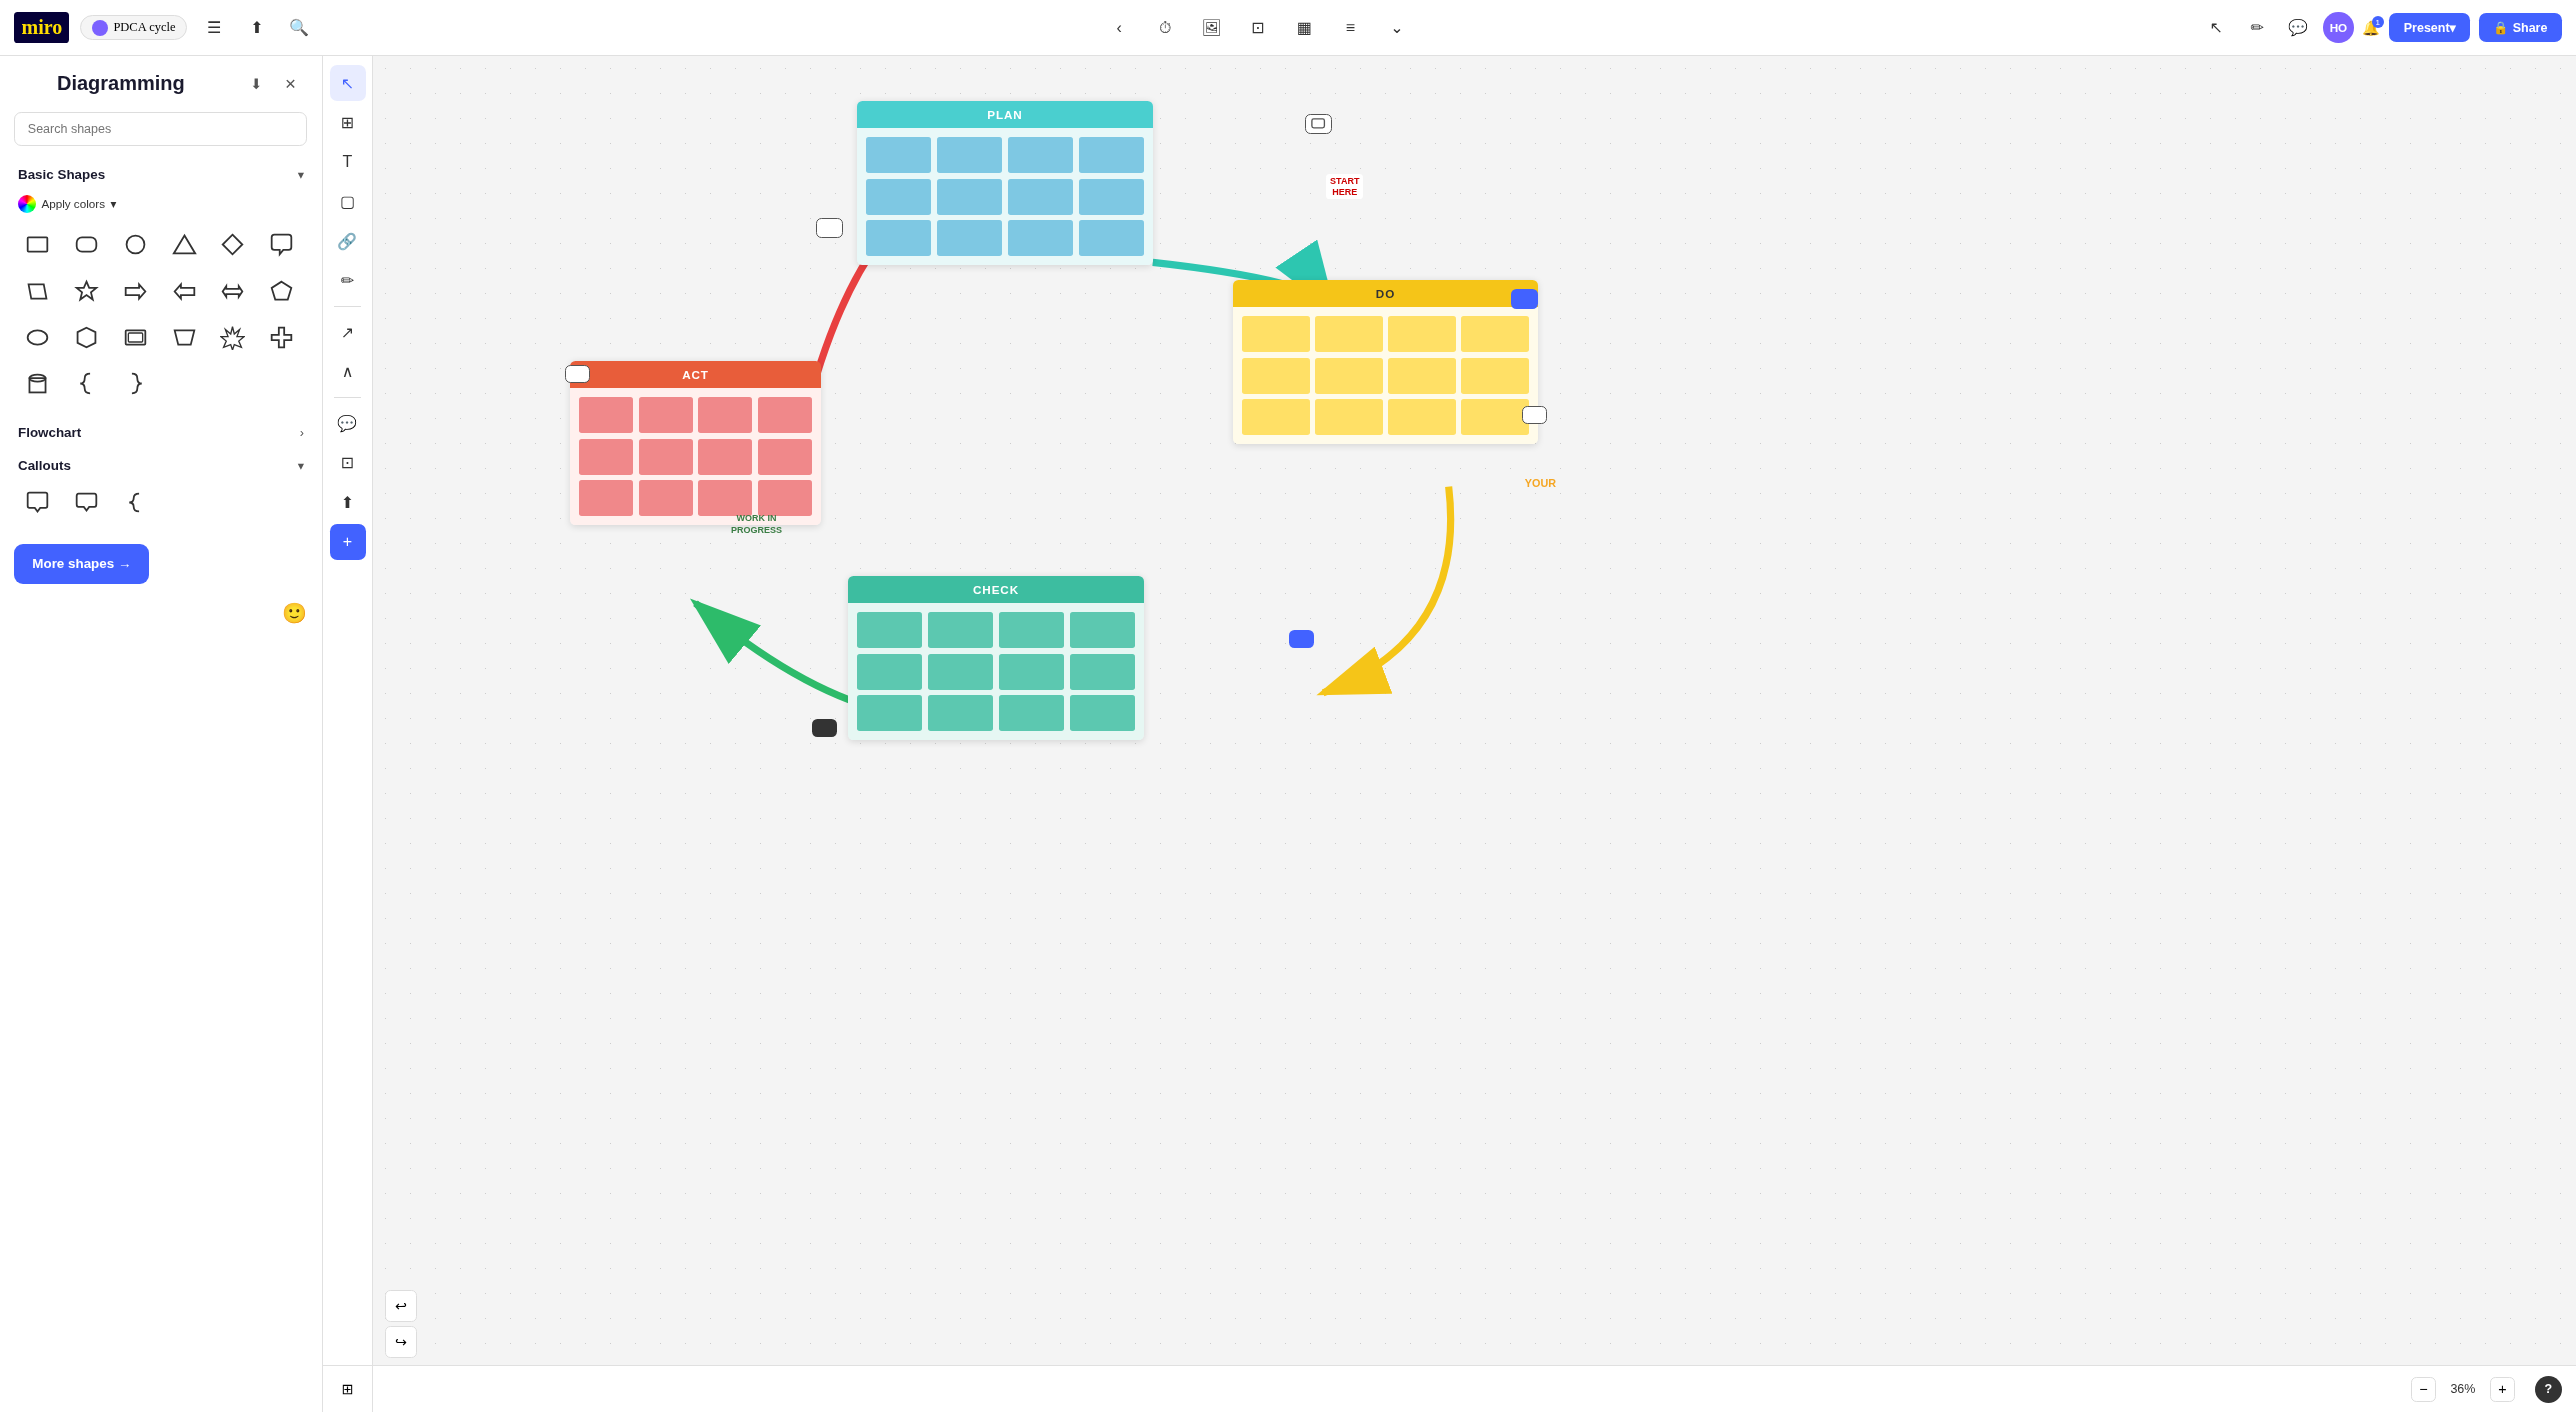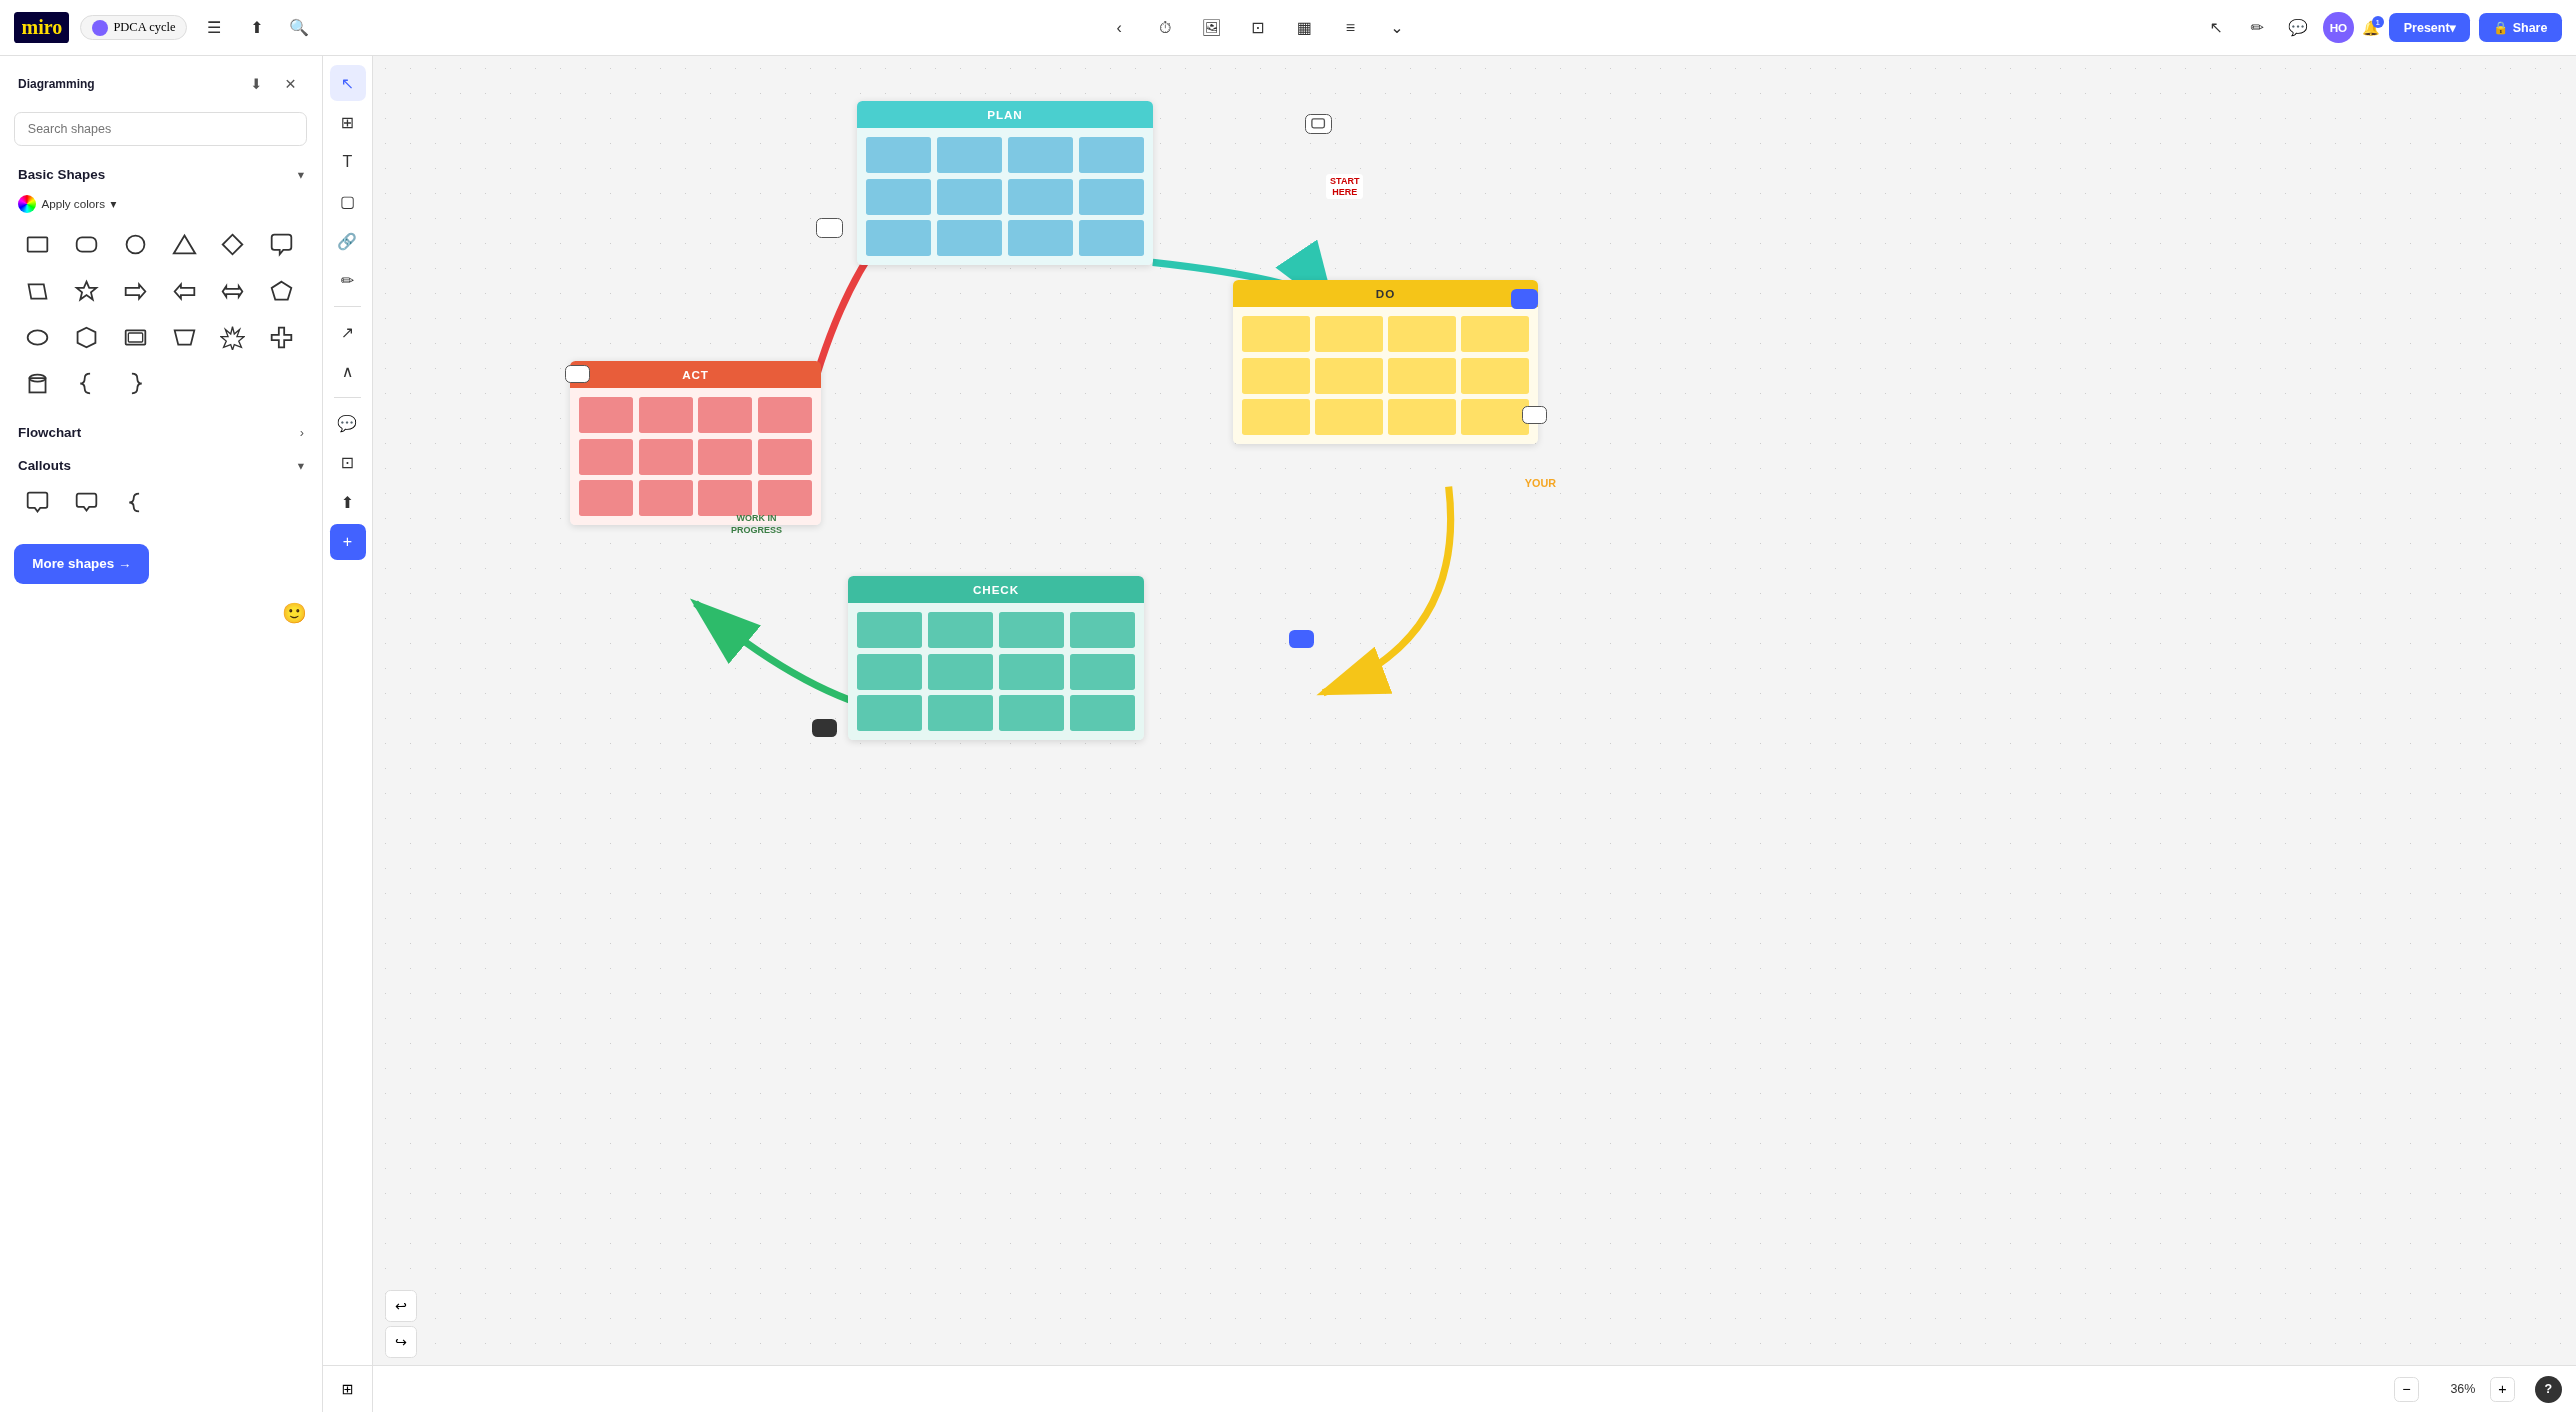--- a/index.html
+++ b/index.html
@@ -24,21 +24,21 @@
     .notification-bell { position: relative; }
     .notif-badge { position: absolute; top: -3.6px; right: -3.6px; background: #4262ff; color: #fff; font-size: 8px; border-radius: 50%; width: 12.5px; height: 12.5px; display: flex; align-items: center; justify-content: center; }
 
     
     .sidebar {
       position: fixed; top: 56px; left: 0; width: 323px; bottom: 0;
       background: #fff; border-right: 0.9px solid #e0e0e0;
       overflow-y: auto; z-index: 50;
     }
     .sidebar-header { display: flex; align-items: center; justify-content: space-between; padding: 14.3px 18px; }
-    .sidebar-title { font-size: 12px; font-weight: 700; color: #1a1a2e; }
+    .sidebar-title { font-size: 20px; font-weight: 700; color: #1a1a2e; margin-left: 39px; }
     .sidebar-actions { display: flex; gap: 7.2px; }
     .sidebar-action-btn { width: 27px; height: 27px; display: flex; align-items: center; justify-content: center; border: none; background: transparent; cursor: pointer; color: #555; font-size: 14.3px; }
     .search-box { margin: 0 14.3px 10.8px; padding: 9px 12.5px; border: 1.3px solid #ddd; border-radius: 7.2px; font-size: 12.5px; width: calc(100% - 29px); color: #888; outline: none; }
 
     .section-header { display: flex; align-items: flex-end; justify-content: space-between; padding: 10.8px 18px 7.2px; cursor: pointer; }
     .section-title { font-size: 13.4px; font-weight: 700; color: #1a1a2e; }
     .section-chevron { color: #555; font-size: 12.5px; }
 
     .apply-colors-row { display: flex; align-items: center; gap: 5.4px; padding: 5.4px 18px 9px; cursor: pointer; font-size: 11.7px; color: #333; }
     .color-circle { width: 18px; height: 18px; border-radius: 50%; background: conic-gradient(red, yellow, lime, cyan, blue, magenta, red); }
@@ -72,21 +72,21 @@
 
     
     .bottom-bar {
       position: fixed; bottom: 0; right: 0; left: 373px; height: 47px;
       background: #fff; border-top: 0.9px solid #e0e0e0;
       display: flex; align-items: center; justify-content: space-between;
       padding: 0 14.3px; z-index: 50;
     }
     .zoom-controls { display: flex; align-items: center; gap: 9px; margin-left: auto; }
     .zoom-btn { width: 25px; height: 25px; border: 0.9px solid #ddd; border-radius: 5.4px; background: #fff; cursor: pointer; display: flex; align-items: center; justify-content: center; font-size: 14.3px; }
-    .zoom-level { font-size: 12.5px; color: #333; min-width: 36px; text-align: center; margin-left: 17px; }
+    .zoom-level { font-size: 12.5px; color: #333; min-width: 36px; text-align: center; }
     .help-btn { width: 27px; height: 27px; border-radius: 50%; background: #333; color: #fff; display: flex; align-items: center; justify-content: center; font-size: 12.5px; font-weight: 700; cursor: pointer; margin-left: 10.8px; }
 
     
     .canvas-content {
       position: absolute;
       top: 45px; left: 179px;
       width: 1076px; height: 807px;
     }
 
     

